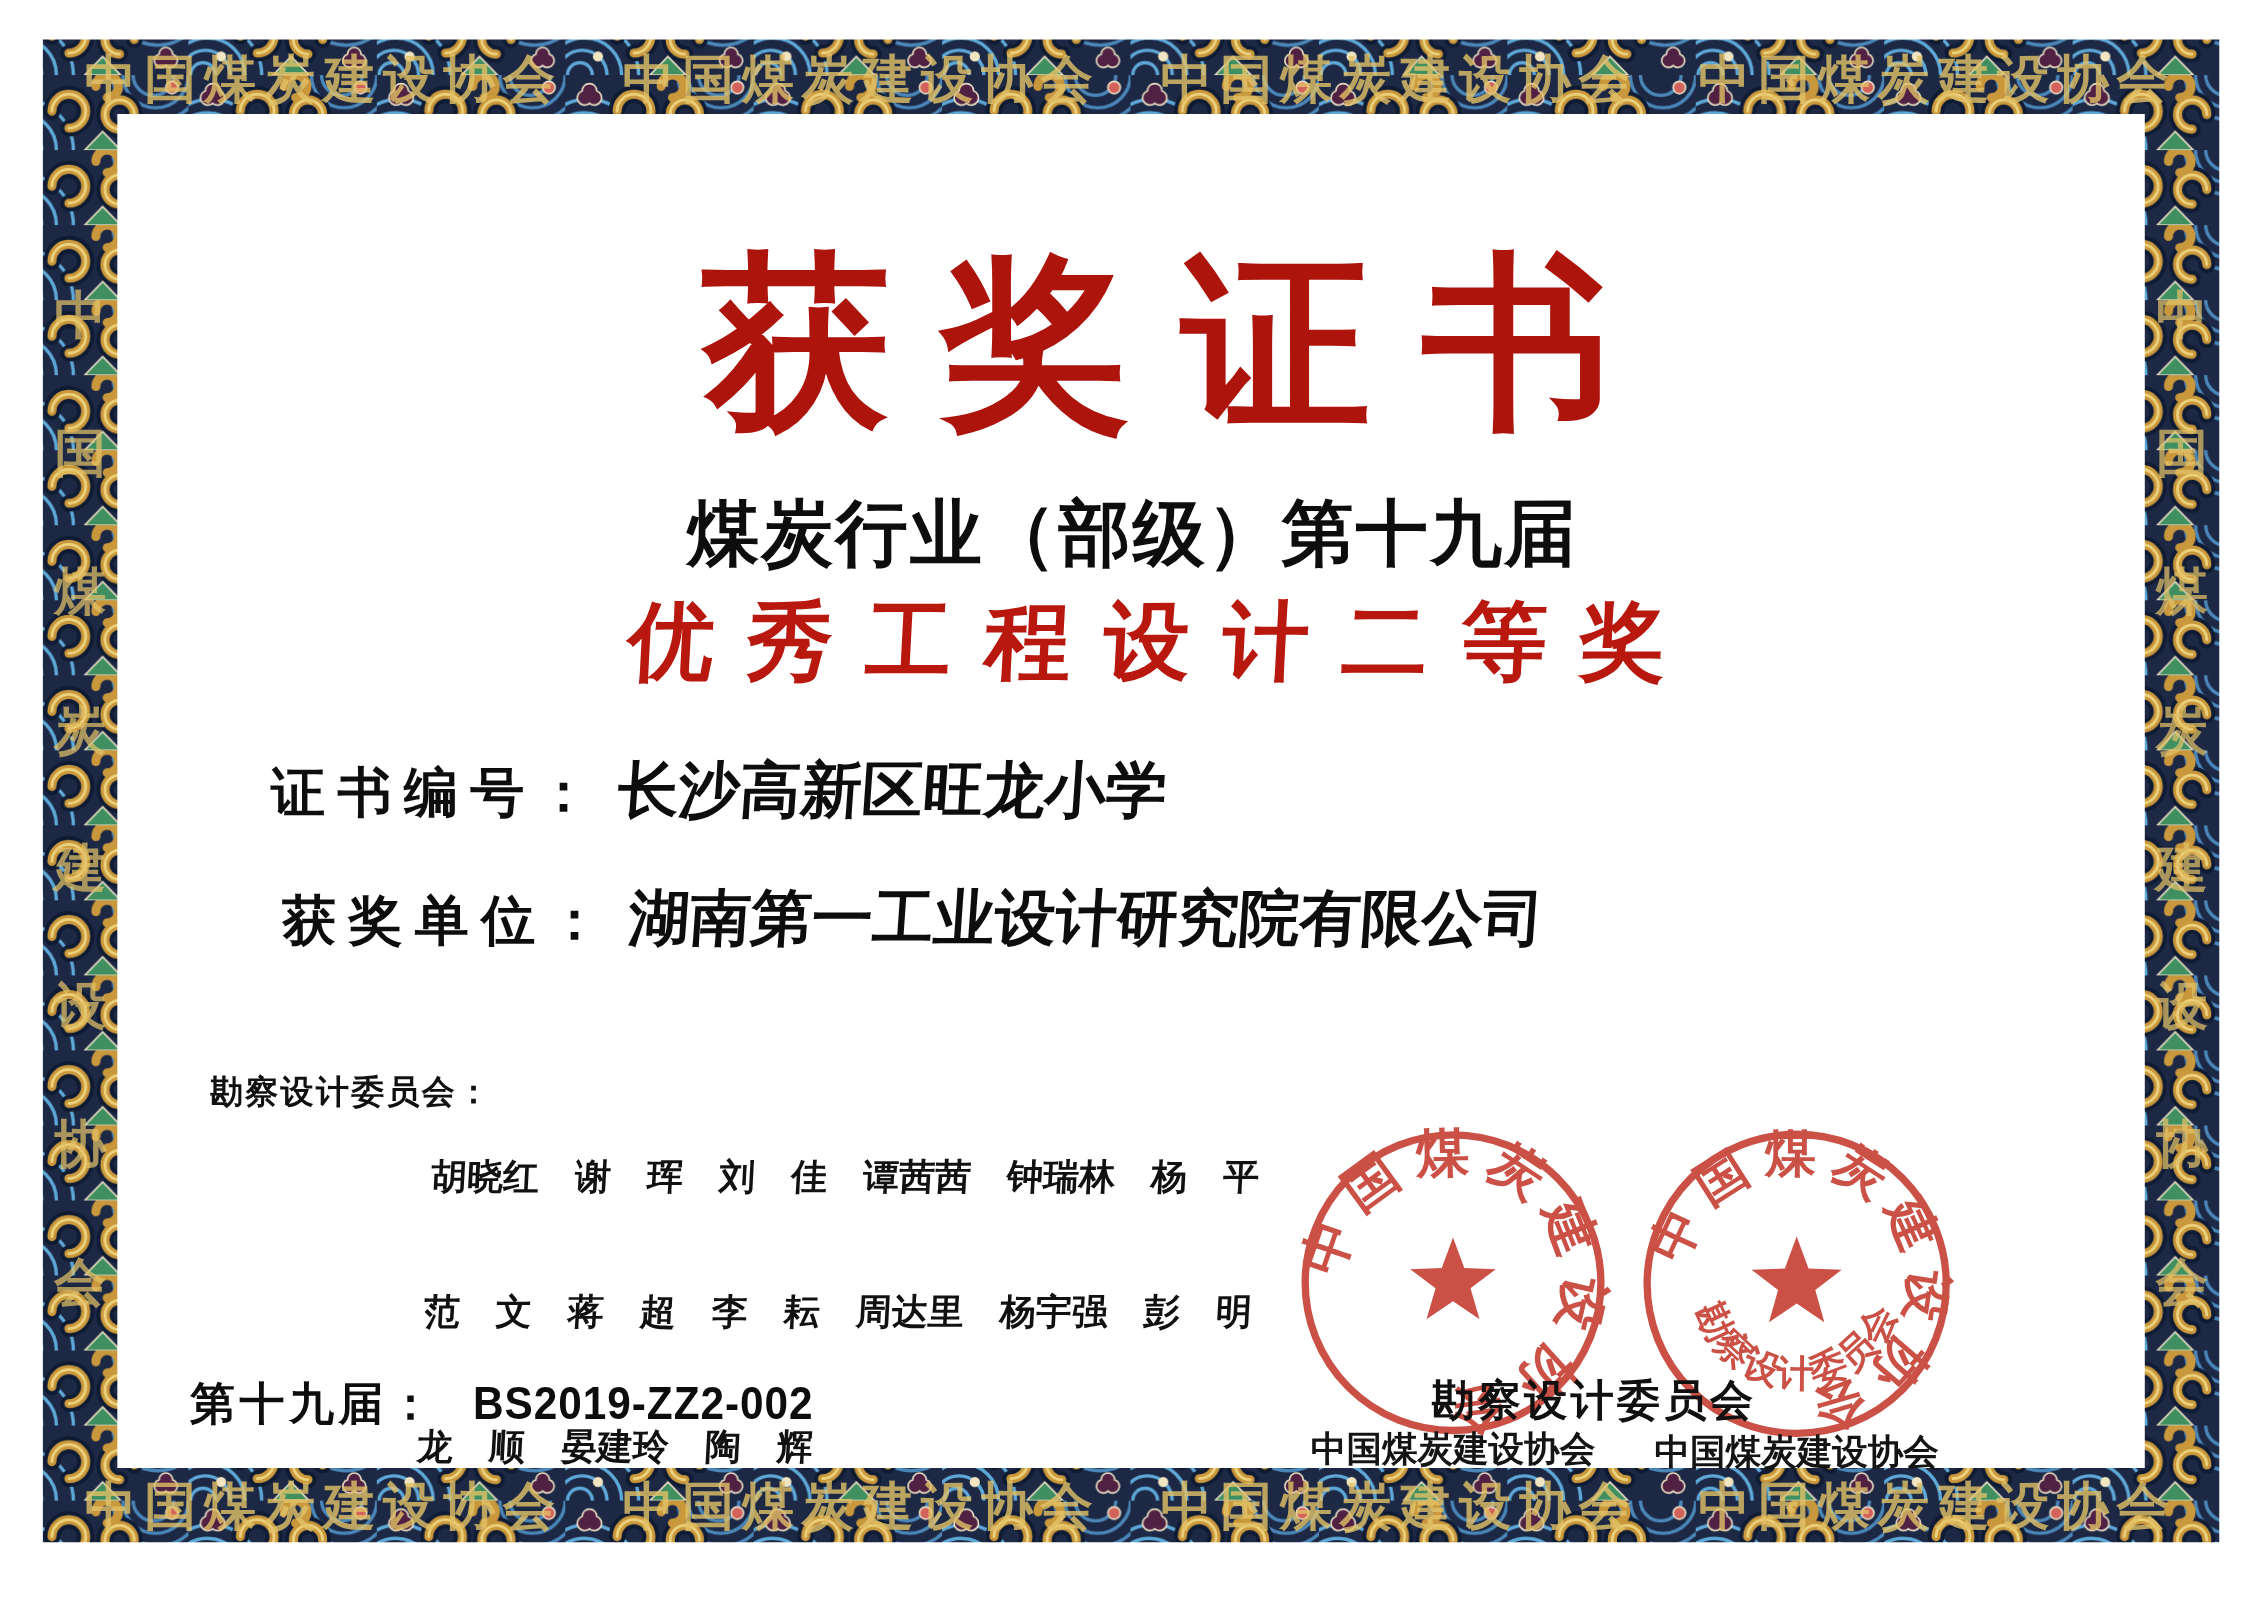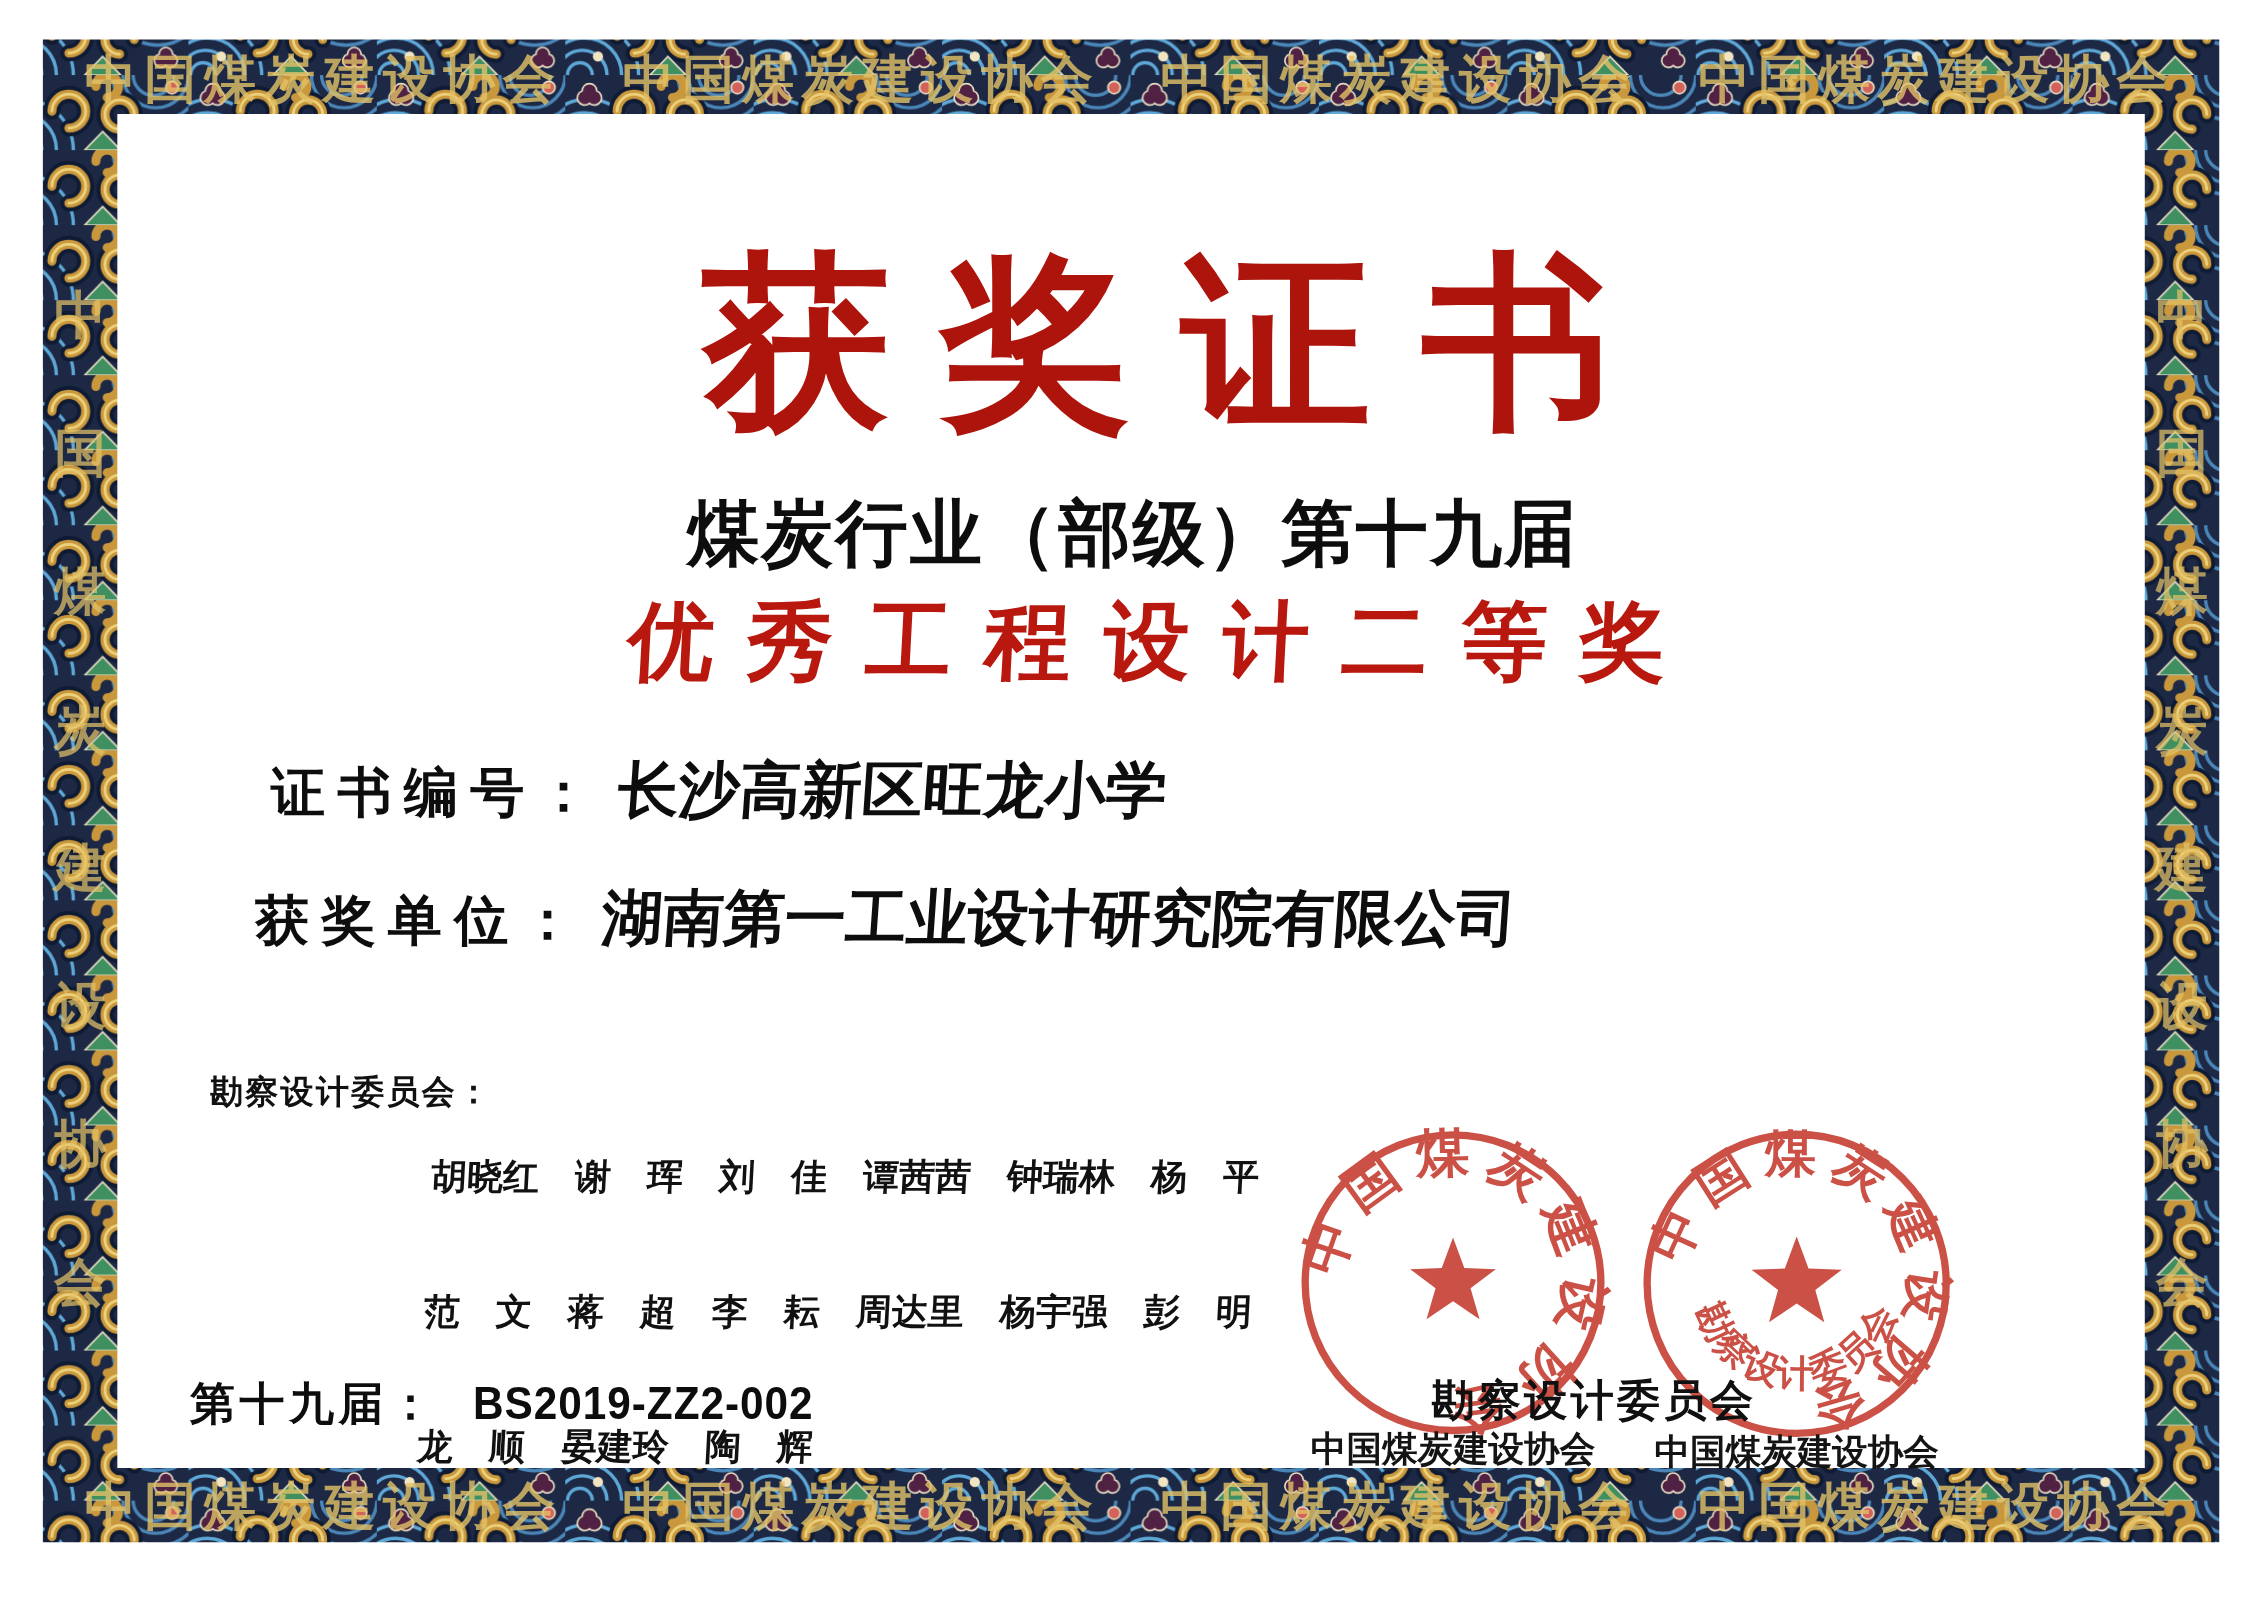--- a/index.html
+++ b/index.html
@@ -16,21 +16,21 @@
          font-family:"DejaVu Serif","Liberation Serif",serif;}
   .subtitle-red{top:584px;font-size:86px;font-weight:800;color:#b8180e;
          letter-spacing:33px;padding-left:33px;transform:skewX(-3deg);
          font-family:"DejaVu Serif","Liberation Serif",serif;}
   .field-row{display:flex;align-items:baseline;
          font-family:"DejaVu Serif","Liberation Serif",serif;}
   .field-row .label{font-size:54px;font-weight:900;color:#0d0d0d;letter-spacing:12.4px;white-space:nowrap;}
   .field-row .value{font-size:61px;font-weight:700;color:#0d0d0d;margin-left:14.7px;
          transform:skewX(-4deg);white-space:nowrap;}
   .row-project{left:271px;top:750px;}
-  .row-unit{left:255px;top:878px;}
+  .row-unit{left:282px;top:878px;}
   .participants-label{left:210px;top:1070px;font-size:33px;font-weight:800;color:#111;
          font-family:"DejaVu Serif","Liberation Serif",serif;letter-spacing:2.3px;}
   .participants-rows{left:437px;top:1064px;font-size:36px;line-height:45px;font-weight:700;
          color:#111;font-family:"DejaVu Serif","Liberation Serif",serif;white-space:pre;
          transform:skewX(-3deg);transform-origin:left top;}
   .certno-row{left:190px;top:1374px;display:flex;align-items:baseline;}
   .certno-row .label{font-size:45px;font-weight:900;color:#0d0d0d;letter-spacing:4.5px;
          font-family:"DejaVu Serif","Liberation Serif",serif;}
   .certno-row .value{font-size:47px;font-weight:700;color:#0d0d0d;letter-spacing:1.1px;
          margin-left:16px;transform:scaleX(.9);transform-origin:left baseline;

